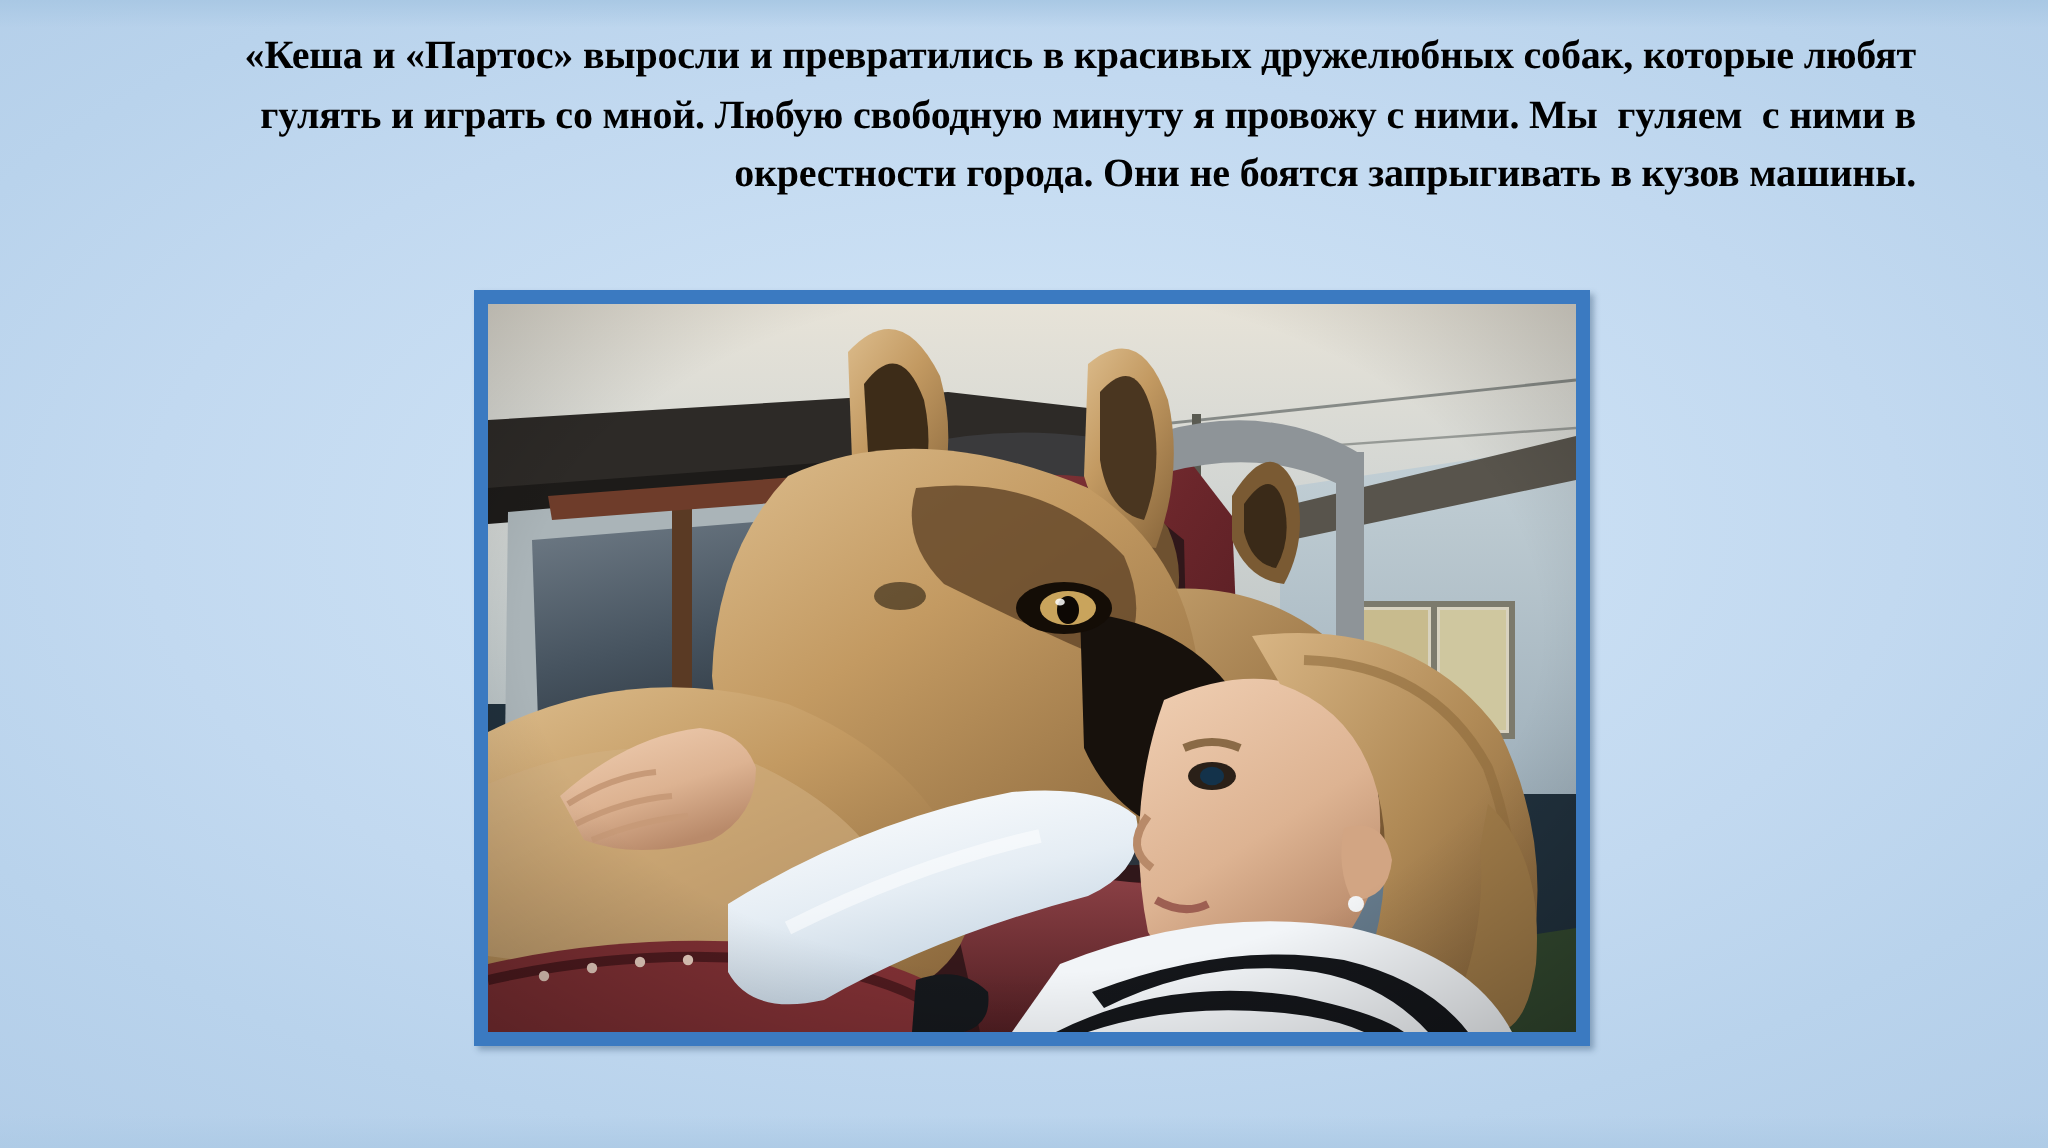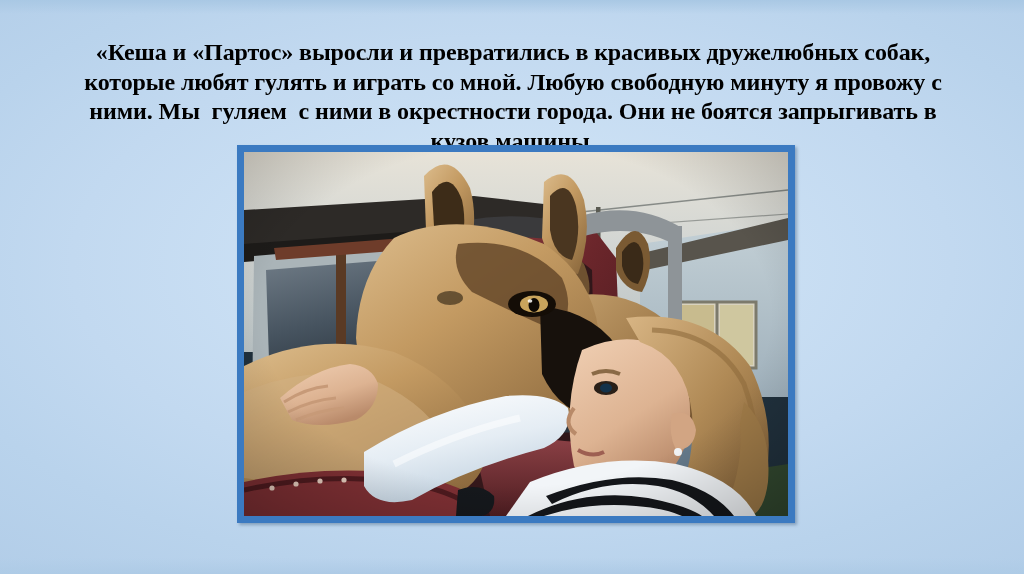--- a/index.html
+++ b/index.html
@@ -41,29 +41,29 @@
     left: 0; bottom: 0; right: 0;
     height: 16px;
     background: linear-gradient(to top, #aecbe6 0%, rgba(174,203,230,0) 100%);
     pointer-events: none;
   }
 
   
   #caption {
     position: absolute;
     left: 68px;
-    top: 38px;
+    top: 14px;
     width: 890px;
-    font-size: 24px;
+    font-size: 20px;
     font-weight: bold;
     line-height: 29.5px;
     color: #000000;
     letter-spacing: -0.1px;
     white-space: pre-wrap;
-    text-align: center;
+    text-align: right;
   }
 
   
   #photo-frame {
     position: absolute;
     left: 237px;
     top: 145px;
     width: 558px;
     height: 378px;
     border: 7px solid #3b7ac1;

